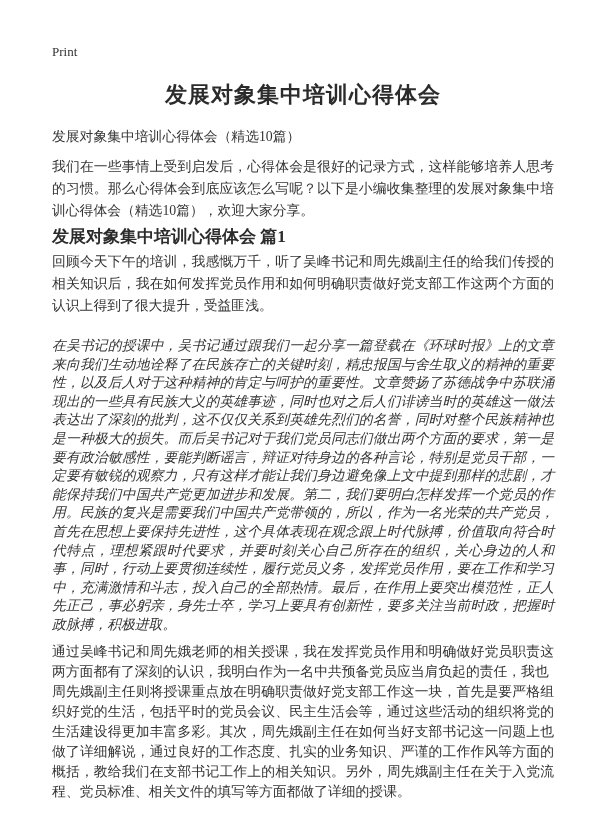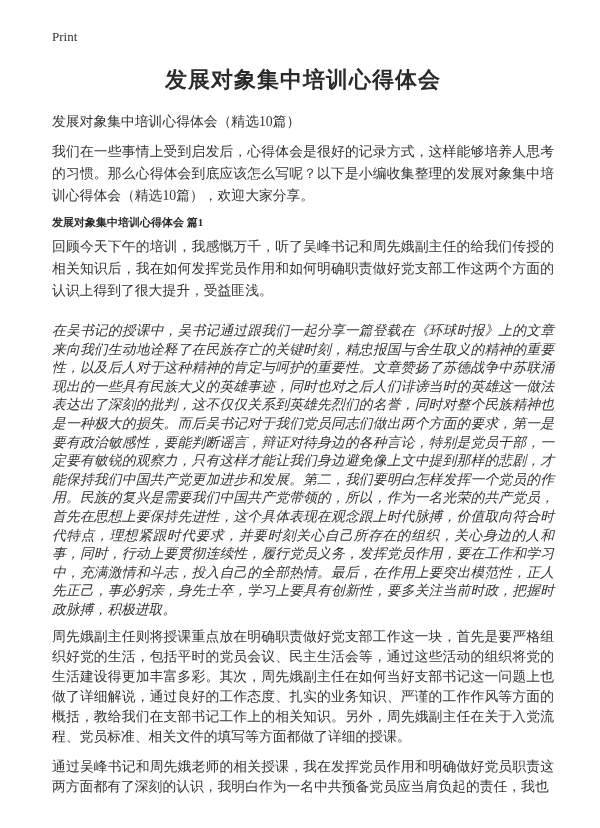--- a/index.html
+++ b/index.html
@@ -8,21 +8,21 @@
     background: #ffffff;
   }
   body {
     width: 600px;
     height: 828px;
     overflow: hidden;
     font-family: "Liberation Serif", "DejaVu Serif", serif;
     color: #333333;
   }
   .page {
-    padding-top: 30px;
+    padding-top: 45px;
     padding-left: 52px;
     width: 502px;
   }
   .print-link {
     display: block;
     font-size: 13px;
     line-height: 14px;
     margin: 0 0 21px 0;
     color: #333333;
     text-decoration: none;
@@ -46,21 +46,21 @@
   .body-text {
     font-size: 13.8px;
     text-align: justify;
     margin: 0;
   }
   .intro {
     line-height: 22px;
     margin-bottom: 4px;
   }
   .section-heading {
-    font-size: 11px;
+    font-size: 17px;
     line-height: 22px;
     font-weight: bold;
     margin: 0 0 3px 0;
     color: #2b2b2b;
   }
   .para-1 { line-height: 22px;   margin-bottom: 20px; }
   .para-2 { line-height: 18.6px; margin-bottom: 7px; font-style: italic; }
   .para-3 { line-height: 20px;   margin-bottom: 10px; }
   .para-4 { line-height: 20px;   margin-bottom: 0; }
 </style>
@@ -76,17 +76,17 @@
   <p class="subtitle">发展对象集中培训心得体会（精选10篇）</p>
 
   <p class="body-text intro">我们在一些事情上受到启发后，心得体会是很好的记录方式，这样能够培养人思考的习惯。那么心得体会到底应该怎么写呢？以下是小编收集整理的发展对象集中培训心得体会（精选10篇），欢迎大家分享。</p>
 
   <h2 class="section-heading">发展对象集中培训心得体会 篇1</h2>
 
   <p class="body-text para-1">回顾今天下午的培训，我感慨万千，听了吴峰书记和周先娥副主任的给我们传授的相关知识后，我在如何发挥党员作用和如何明确职责做好党支部工作这两个方面的认识上得到了很大提升，受益匪浅。</p>
 
   <p class="body-text para-2">在吴书记的授课中，吴书记通过跟我们一起分享一篇登载在《环球时报》上的文章来向我们生动地诠释了在民族存亡的关键时刻，精忠报国与舍生取义的精神的重要性，以及后人对于这种精神的肯定与呵护的重要性。文章赞扬了苏德战争中苏联涌现出的一些具有民族大义的英雄事迹，同时也对之后人们诽谤当时的英雄这一做法表达出了深刻的批判，这不仅仅关系到英雄先烈们的名誉，同时对整个民族精神也是一种极大的损失。而后吴书记对于我们党员同志们做出两个方面的要求，第一是要有政治敏感性，要能判断谣言，辩证对待身边的各种言论，特别是党员干部，一定要有敏锐的观察力，只有这样才能让我们身边避免像上文中提到那样的悲剧，才能保持我们中国共产党更加进步和发展。第二，我们要明白怎样发挥一个党员的作用。民族的复兴是需要我们中国共产党带领的，所以，作为一名光荣的共产党员，首先在思想上要保持先进性，这个具体表现在观念跟上时代脉搏，价值取向符合时代特点，理想紧跟时代要求，并要时刻关心自己所存在的组织，关心身边的人和事，同时，行动上要贯彻连续性，履行党员义务，发挥党员作用，要在工作和学习中，充满激情和斗志，投入自己的全部热情。最后，在作用上要突出模范性，正人先正己，事必躬亲，身先士卒，学习上要具有创新性，要多关注当前时政，把握时政脉搏，积极进取。</p>
 
+  <p class="body-text para-4">通过吴峰书记和周先娥老师的相关授课，我在发挥党员作用和明确做好党员职责这两方面都有了深刻的认识，我明白作为一名中共预备党员应当肩负起的责任，我也</p>
+
   <p class="body-text para-3">周先娥副主任则将授课重点放在明确职责做好党支部工作这一块，首先是要严格组织好党的生活，包括平时的党员会议、民主生活会等，通过这些活动的组织将党的生活建设得更加丰富多彩。其次，周先娥副主任在如何当好支部书记这一问题上也做了详细解说，通过良好的工作态度、扎实的业务知识、严谨的工作作风等方面的概括，教给我们在支部书记工作上的相关知识。另外，周先娥副主任在关于入党流程、党员标准、相关文件的填写等方面都做了详细的授课。</p>
-
-  <p class="body-text para-4">通过吴峰书记和周先娥老师的相关授课，我在发挥党员作用和明确做好党员职责这两方面都有了深刻的认识，我明白作为一名中共预备党员应当肩负起的责任，我也</p>
 
 </div>
 
 </body></html>

